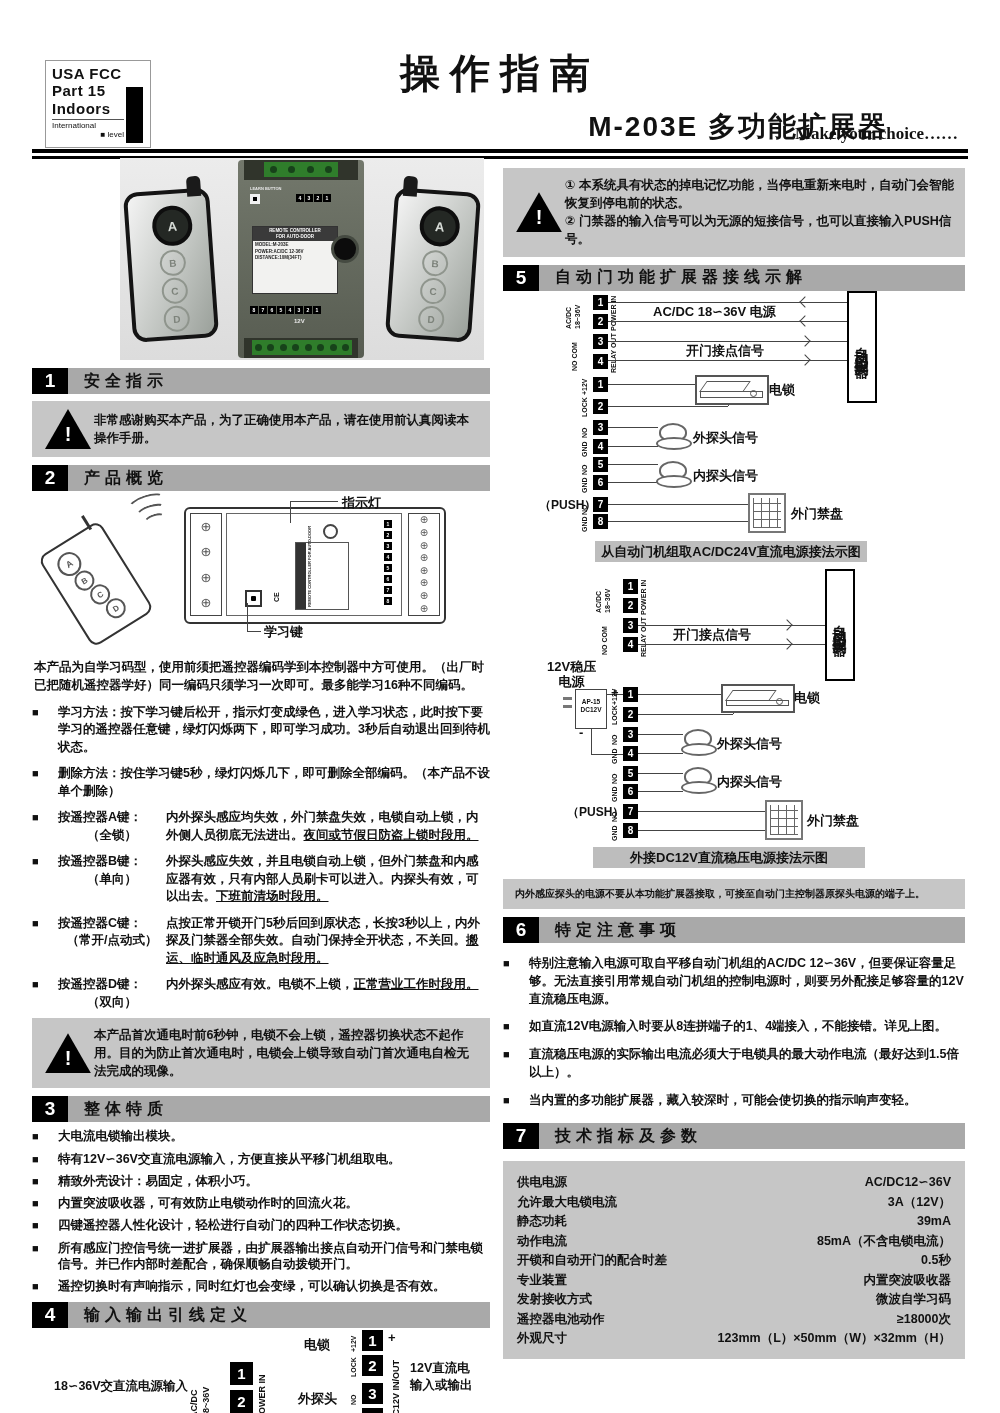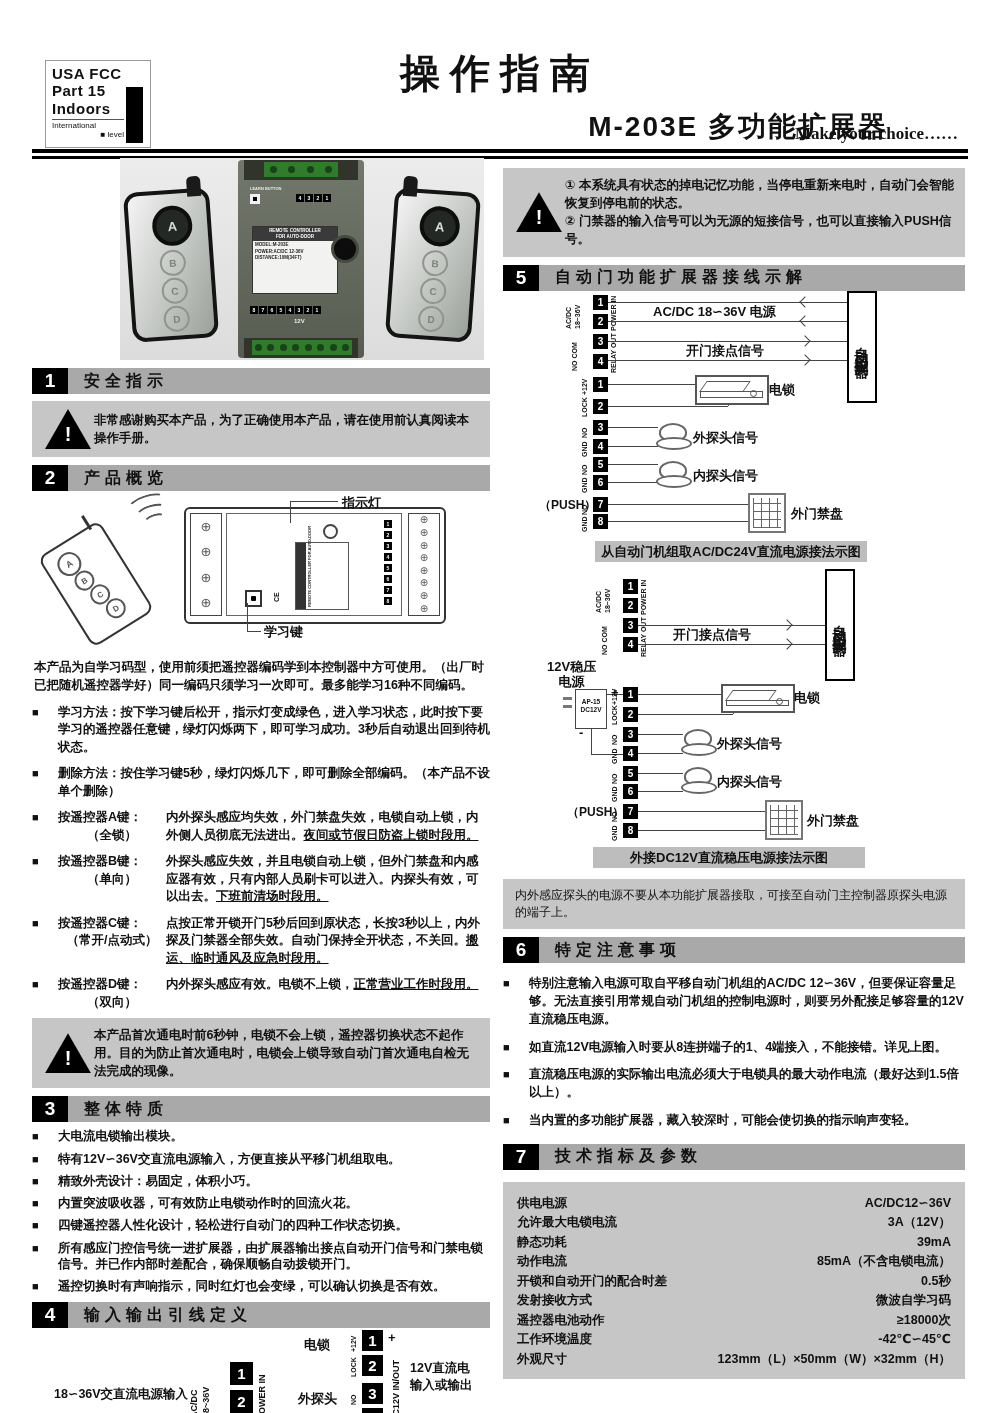--- a/index.html
+++ b/index.html
@@ -20,21 +20,21 @@
   .colR{position:absolute;left:503px;top:168px;width:462px;}
   
   .secbar{background:#a9a9a9;height:26px;display:flex;align-items:center;margin-top:8px;}
   .secnum{background:#000;color:#fff;width:36px;height:26px;font-size:19px;font-weight:bold;display:flex;align-items:center;justify-content:center;margin-right:16px;}
   .sectitle{font-size:16px;font-weight:bold;letter-spacing:5px;}
   
   .warn{background:#c6c6c6;display:flex;align-items:center;padding:8px 10px;margin-top:7px;}
   .wicon{flex:0 0 52px;display:flex;justify-content:center;}
   .tri{width:46px;height:40px;background:#000;clip-path:polygon(50% 0,0 100%,100% 100%);color:#fff;display:flex;align-items:flex-end;justify-content:center;font-size:20px;font-weight:bold;line-height:1.5;}
   .wtext{font-size:12.5px;font-weight:bold;line-height:1.45;}
-  .note{background:#c6c6c6;padding:8px 12px;margin-top:10px;font-size:12px;font-weight:normal;line-height:1.45;}
+  .note{background:#c6c6c6;padding:8px 12px;margin-top:10px;font-size:10px;font-weight:bold;line-height:1.45;}
   
   .para{font-size:12.5px;font-weight:bold;line-height:1.42;margin:8px 2px 4px 2px;}
   .key{display:flex;margin-top:9px;font-size:12.5px;font-weight:bold;line-height:1.4;}
   .bm{flex:0 0 26px;font-size:11px;padding-top:1px;}
   .kl{flex:0 0 108px;text-align:left;}
   .ks{text-align:center;}
   .kb{flex:1;}
   .u{text-decoration:underline;}
   .feat{display:flex;margin-top:6px;font-size:12.5px;font-weight:bold;line-height:1.3;}
   
@@ -345,21 +345,21 @@
     <div class="feat">
         <span class="bm">■</span>
         <span>遥控切换时有声响指示，同时红灯也会变绿，可以确认切换是否有效。</span>
       </div>
 
     <div class="secbar">
       <span class="secnum">4</span>
       <span class="sectitle">输入输出引线定义</span>
     </div>
     <div class="dg" style="height:205px;">
-      <div class="dlab" style="left:22px;top:58px;font-size:12.5px;">18∽36V交直流电源输入</div>
+      <div class="dlab" style="left:22px;top:50px;font-size:12.5px;">18∽36V交直流电源输入</div>
 
       <div class="vr vr2" style="left:158px;top:34px;height:56px;">AC/DC</div>
       <div class="vr vr2" style="left:170px;top:34px;height:56px;">18~36V</div>
 
       <div class="t2" style="left:198px;top:34px;">1</div>
       <div class="t2" style="left:198px;top:62px;">2</div>
 
       <div class="vr vr2" style="left:226px;top:32px;height:60px;">POWER IN</div>
 
       <div class="dlab" style="left:272px;top:8px;">电锁</div>
@@ -595,31 +595,31 @@
         </div>
       <div class="srow">
           <span>动作电流</span>
           <span>85mA（不含电锁电流）</span>
         </div>
       <div class="srow">
           <span>开锁和自动开门的配合时差</span>
           <span>0.5秒</span>
         </div>
       <div class="srow">
+          <span>专业装置</span>
+          <span>内置突波吸收器</span>
+        </div>
+      <div class="srow">
           <span>发射接收方式</span>
           <span>微波自学习码</span>
         </div>
       <div class="srow">
           <span>遥控器电池动作</span>
           <span>≥18000次</span>
         </div>
       <div class="srow">
-          <span>工作环境温度</span>
-          <span>-42℃∽45℃</span>
-        </div>
-      <div class="srow">
           <span>外观尺寸</span>
           <span>123mm（L）×50mm（W）×32mm（H）</span>
         </div>
 
     </div>
   </div>
 </div>
 
 </body></html>

